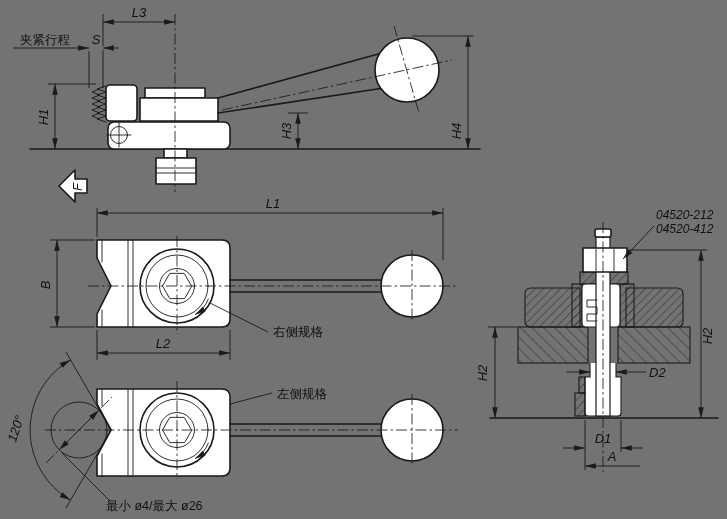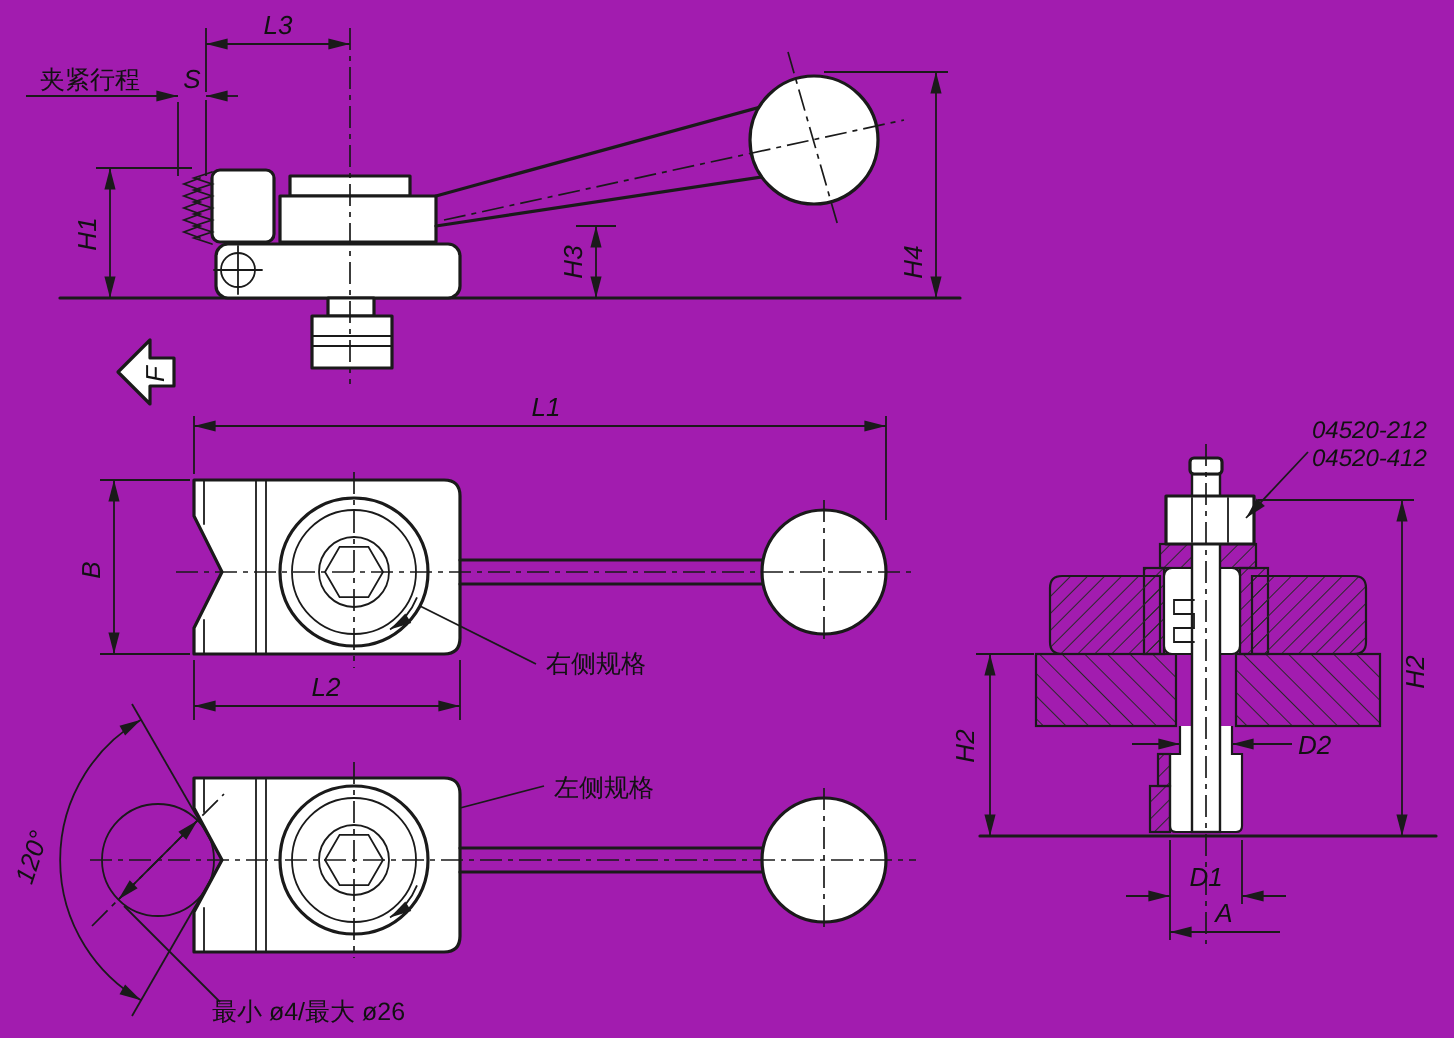--- a/index.html
+++ b/index.html
@@ -1,16 +1,16 @@
 <!DOCTYPE html>
 <html><head>
 <meta charset="utf-8">
 <style>
   html,body{margin:0;padding:0;background:#fff;}
-  .stage{position:relative;width:727px;height:519px;background:#a21caf;overflow:hidden;}
+  .stage{position:relative;width:727px;height:519px;background:#737373;overflow:hidden;}
   svg{display:block;}
   .ol{fill:none;stroke:#1a1a1a;stroke-width:1.6;stroke-linejoin:round;stroke-linecap:round;}
   .olw{fill:#fff;stroke:#1a1a1a;stroke-width:1.6;stroke-linejoin:round;}
   .thin{fill:none;stroke:#1a1a1a;stroke-width:0.9;stroke-linecap:round;}
   .dim{fill:none;stroke:#1a1a1a;stroke-width:0.9;}
   .cl{fill:none;stroke:#1a1a1a;stroke-width:0.85;stroke-dasharray:11 3 2.5 3;}
   .hpiece{stroke:#1a1a1a;stroke-width:1.1;}
   text.t{font:italic 13px "Liberation Sans",sans-serif;fill:#111;}
   text.c{font:12.5px "Liberation Sans","DejaVu Sans",sans-serif;fill:#111;}
   text.p{font:italic 12px "Liberation Sans",sans-serif;fill:#111;}

